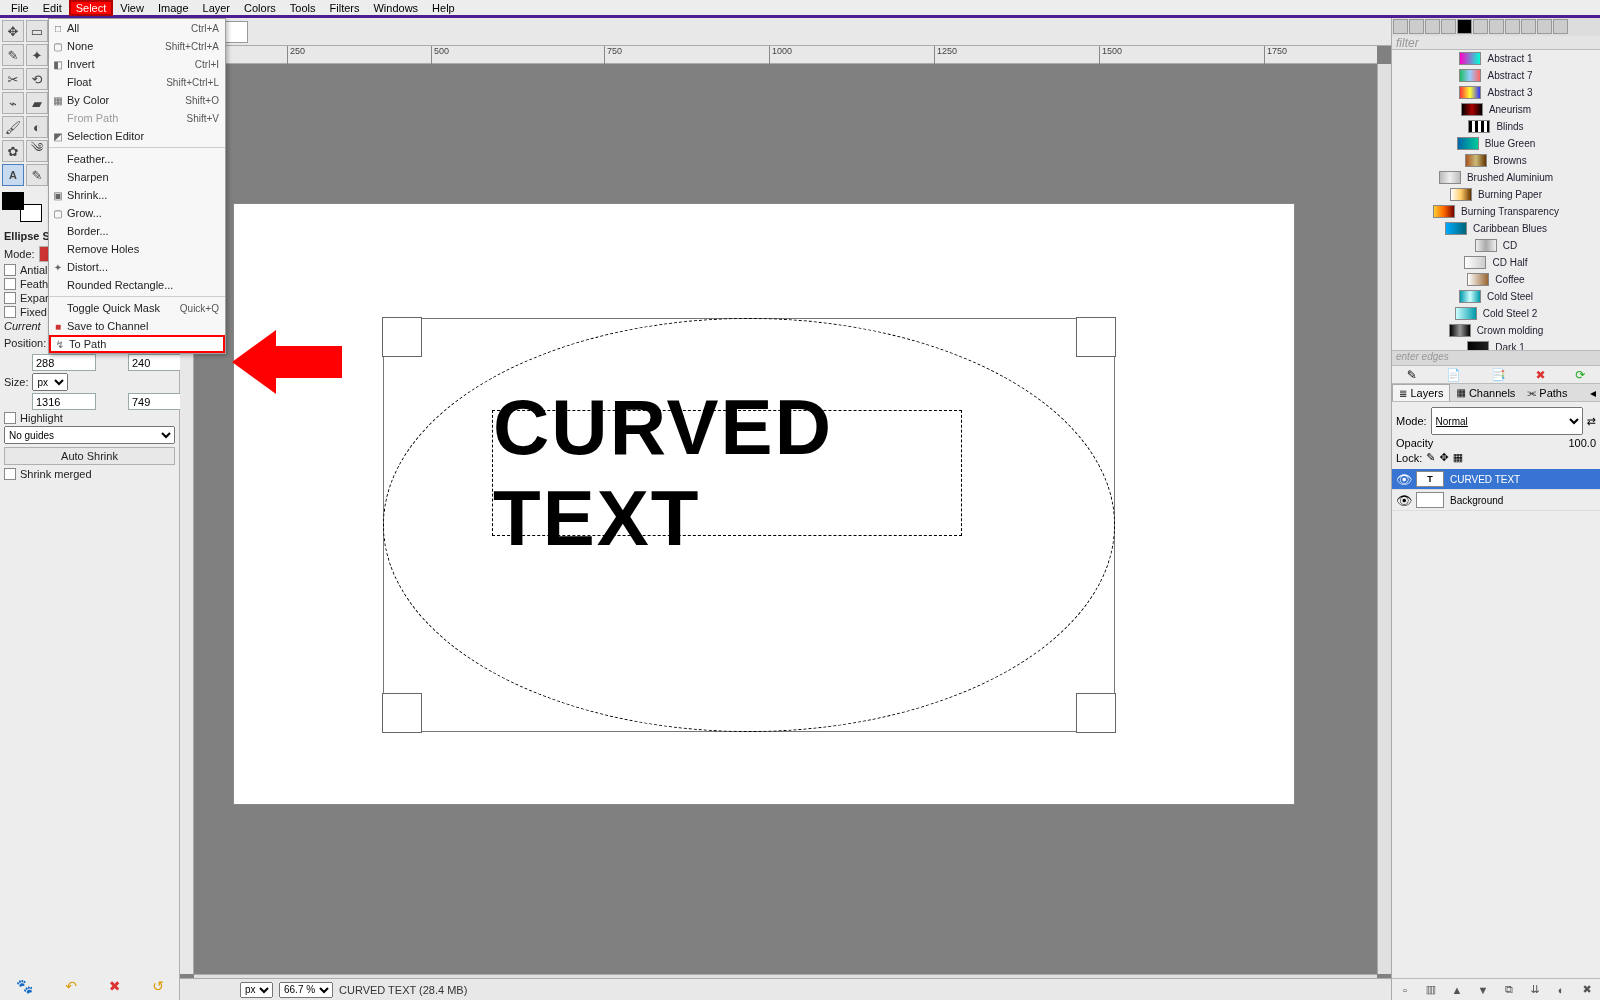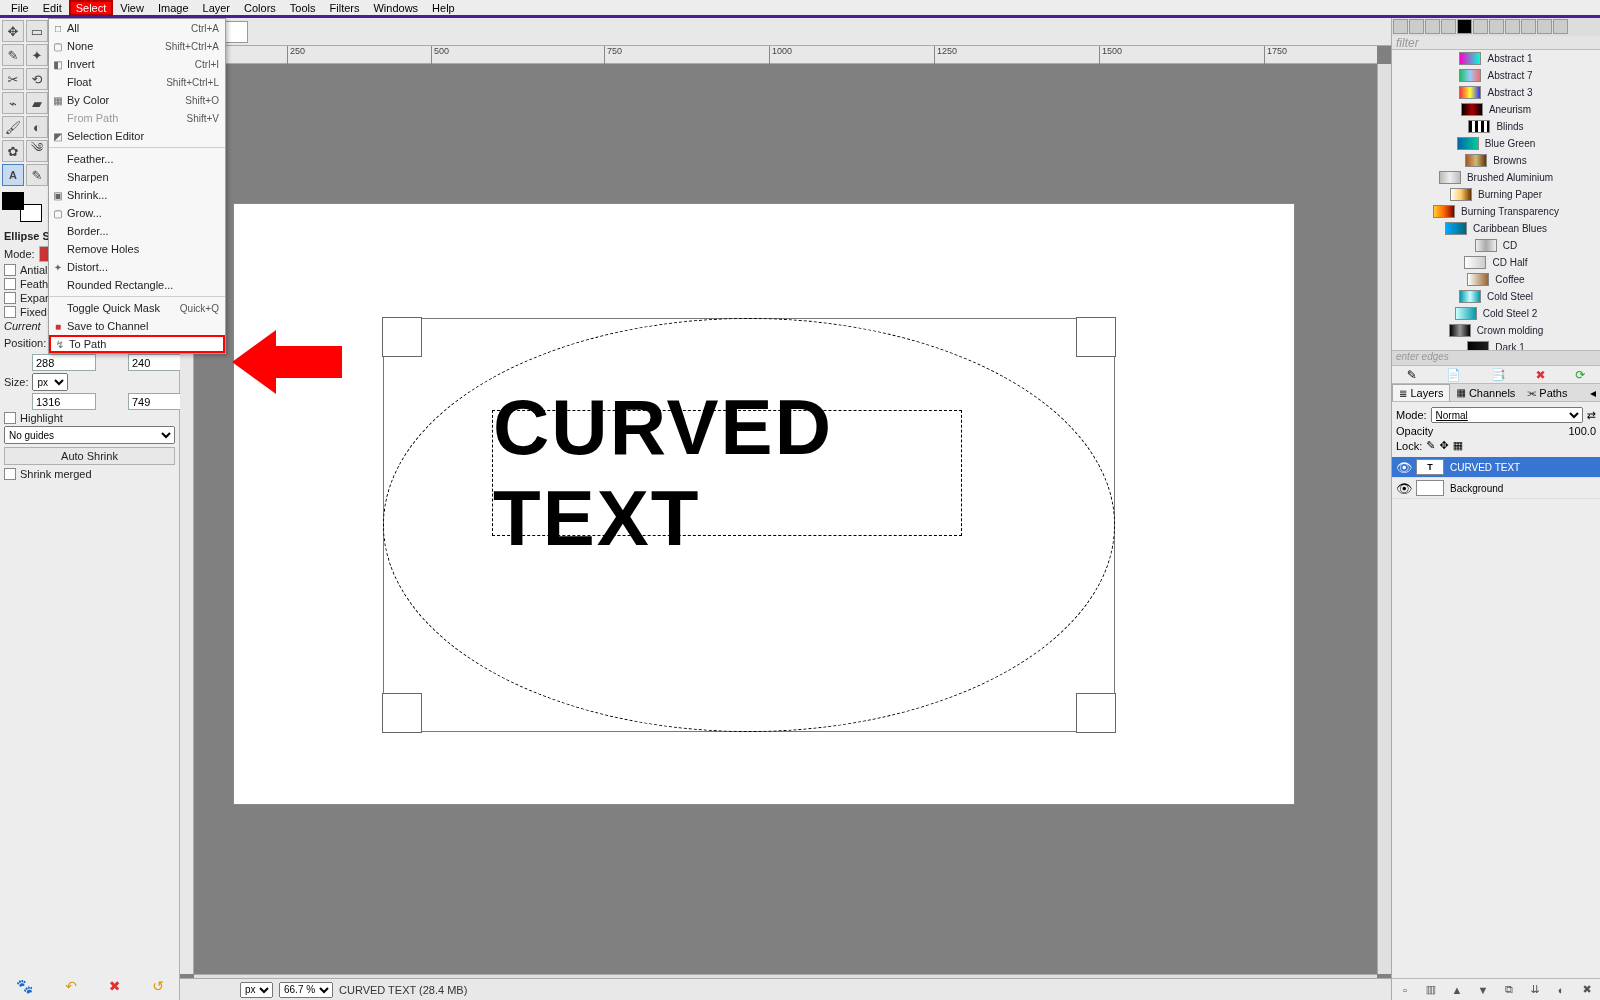--- a/index.html
+++ b/index.html
@@ -97,21 +97,21 @@
 .gradbtns { height:18px; display:flex; justify-content:space-around; align-items:center; border-bottom:1px solid #bbb;}
 .gradbtns span { font-size:12px; }
 
 .docktabs { height:18px; background:#ddd; display:flex; align-items:center; border-bottom:1px solid #bbb;}
 .docktabs .dt { padding:2px 6px; font-size:10px; display:flex; align-items:center; gap:3px; }
 .docktabs .dt.act { background:#f4f4f4; border:1px solid #aaa; border-bottom:none; }
 .docktabs .cfg { margin-left:auto; padding:0 4px; font-size:12px; }
 
 .layeropts { padding:3px 4px; font-size:10px; }
 .layeropts .row { display:flex; align-items:center; gap:4px; margin:2px 0; }
-.layeropts select { flex:1; height:16px; font-size:10px;text-decoration:underline; }
+.layeropts select { flex:1; height:28px; font-size:10px;text-decoration:underline; }
 
 .layerlist { flex:1; background:#ededed; }
 .lrow { display:flex; align-items:center; height:21px; border-bottom:1px solid #ddd; padding:0 4px; gap:6px; }
 .lrow.sel { background:#3874d1; color:#fff; }
 .lrow .eye { width:14px; font-size:13px; }
 .lrow .thmb { width:28px; height:16px; background:#fff; border:1px solid #888; display:flex; align-items:center; justify-content:center; font-size:9px; font-weight:bold; color:#000;}
 .lrow span.nm { font-size:10px; }
 
 .rightfoot { height:22px; background:#ededed; border-top:1px solid #bbb; display:flex; justify-content:space-around; align-items:center;}
 .rightfoot span { width:14px; height:14px; font-size:11px; display:flex; align-items:center; justify-content:center; color:#555;}

